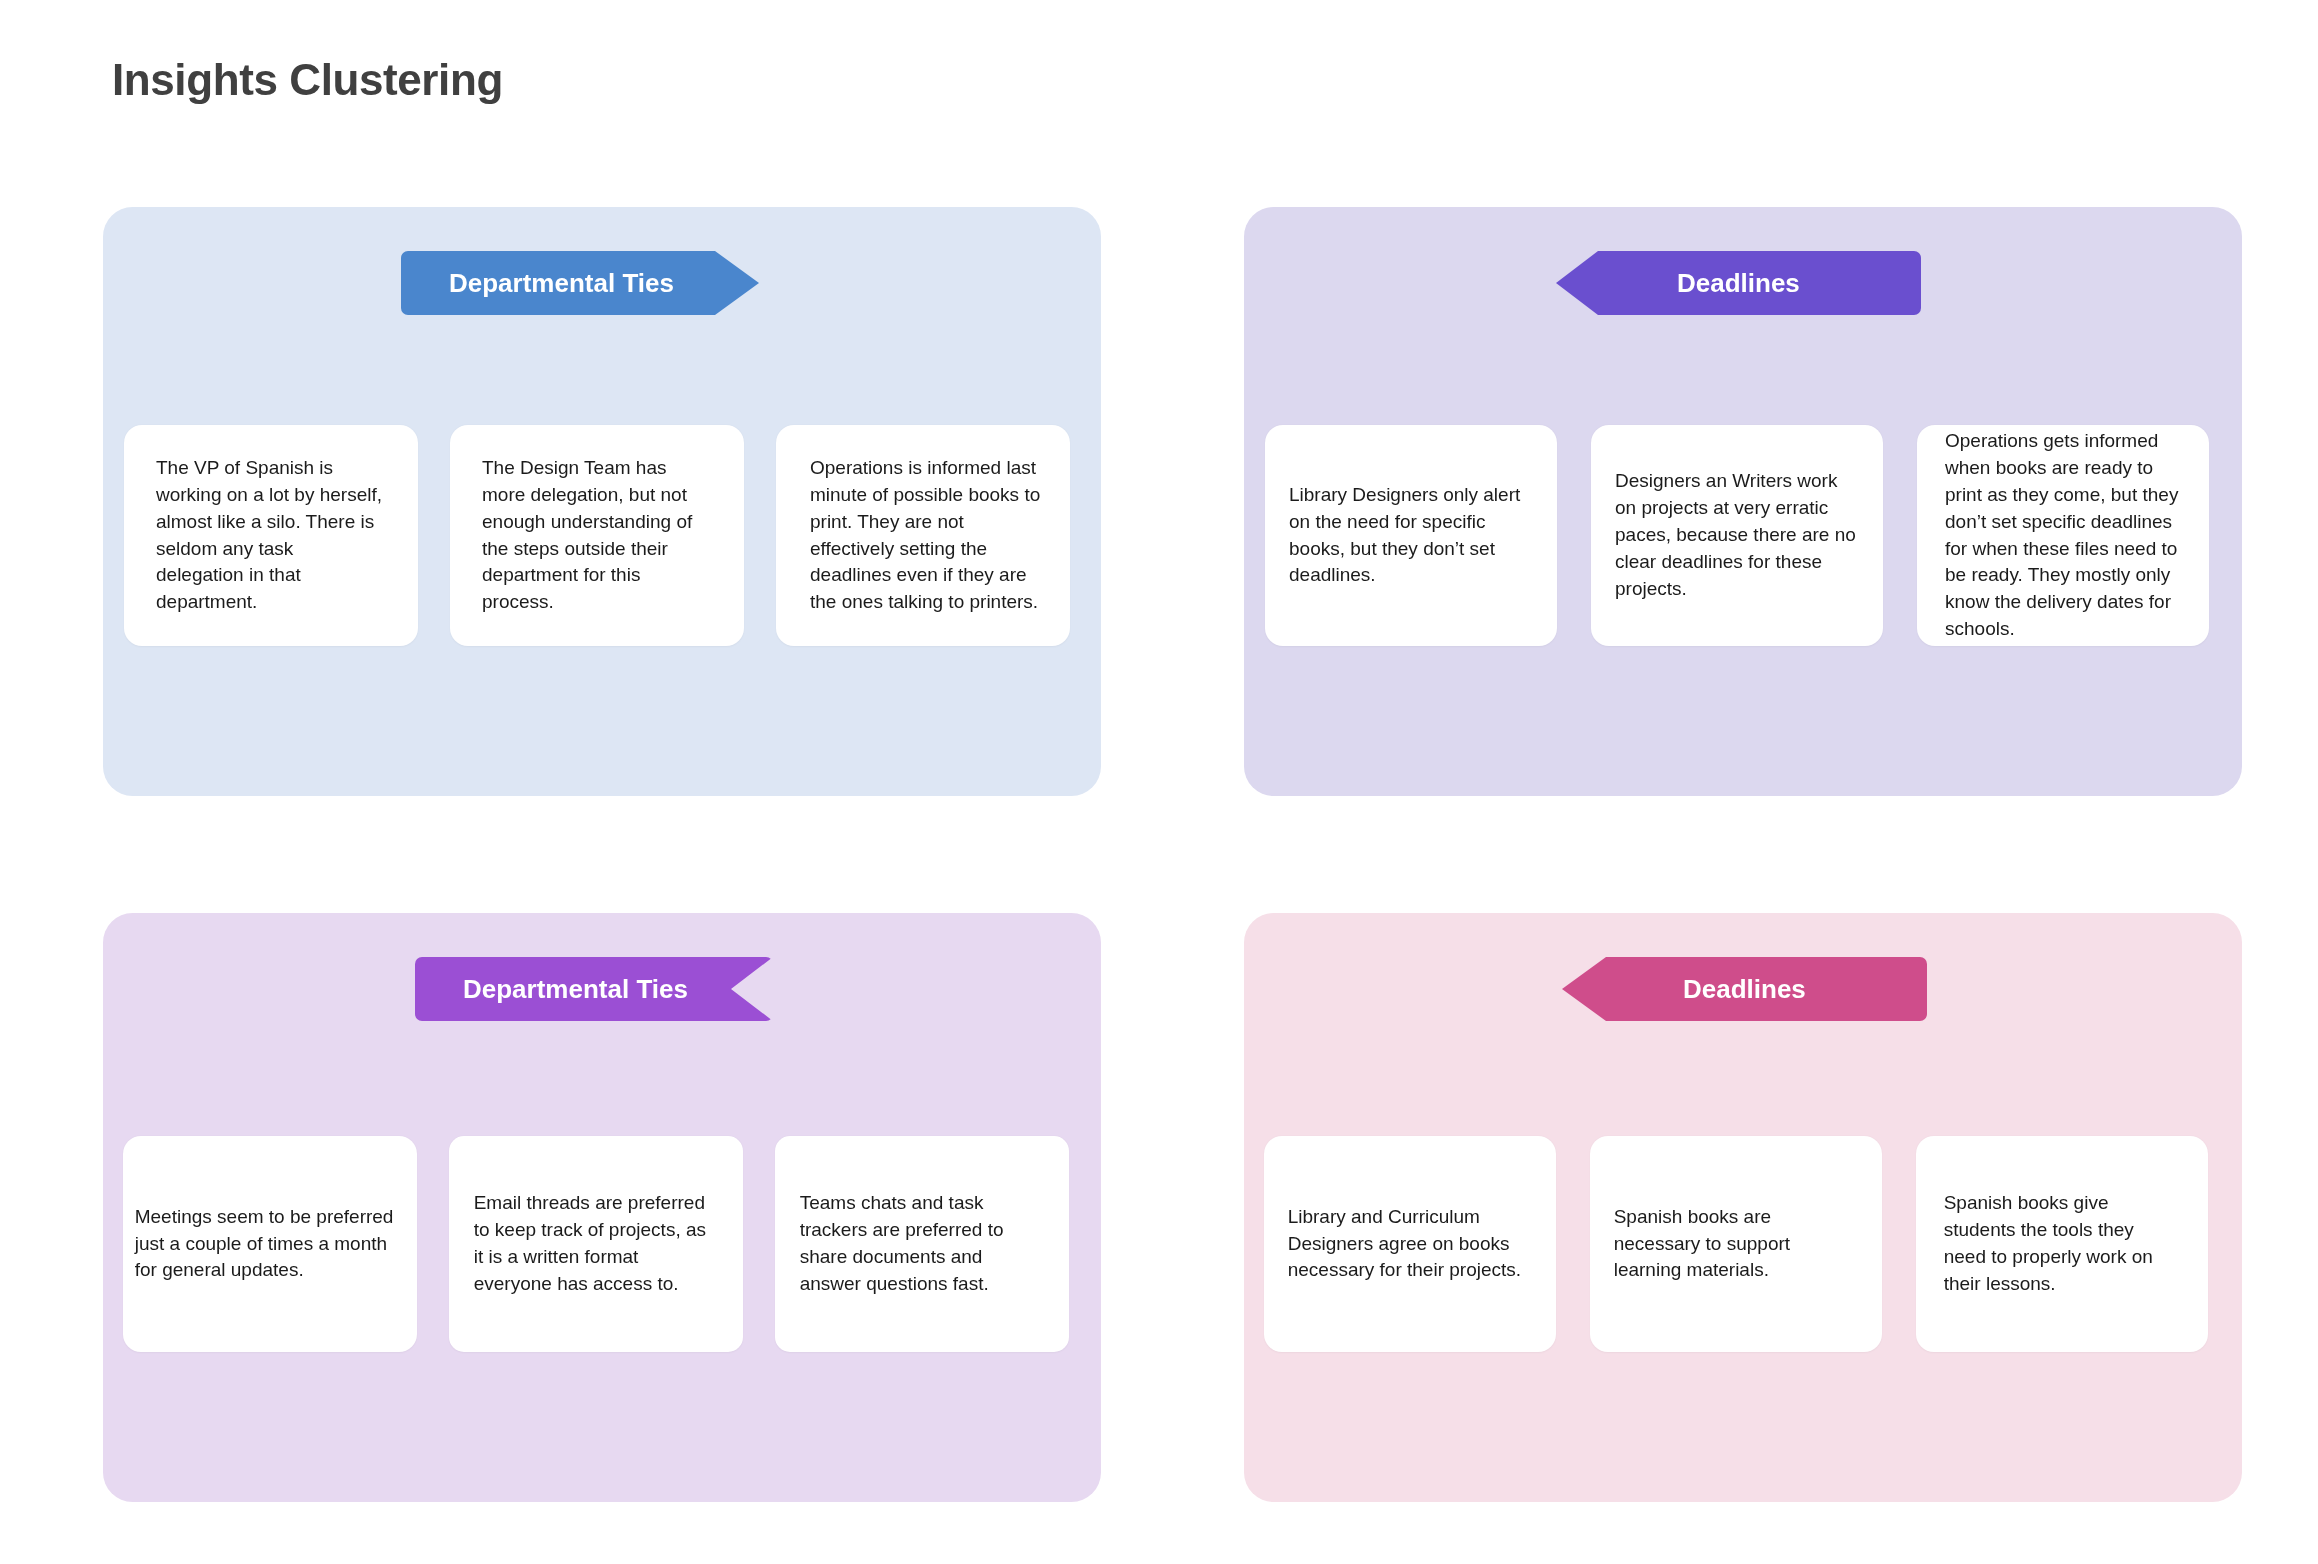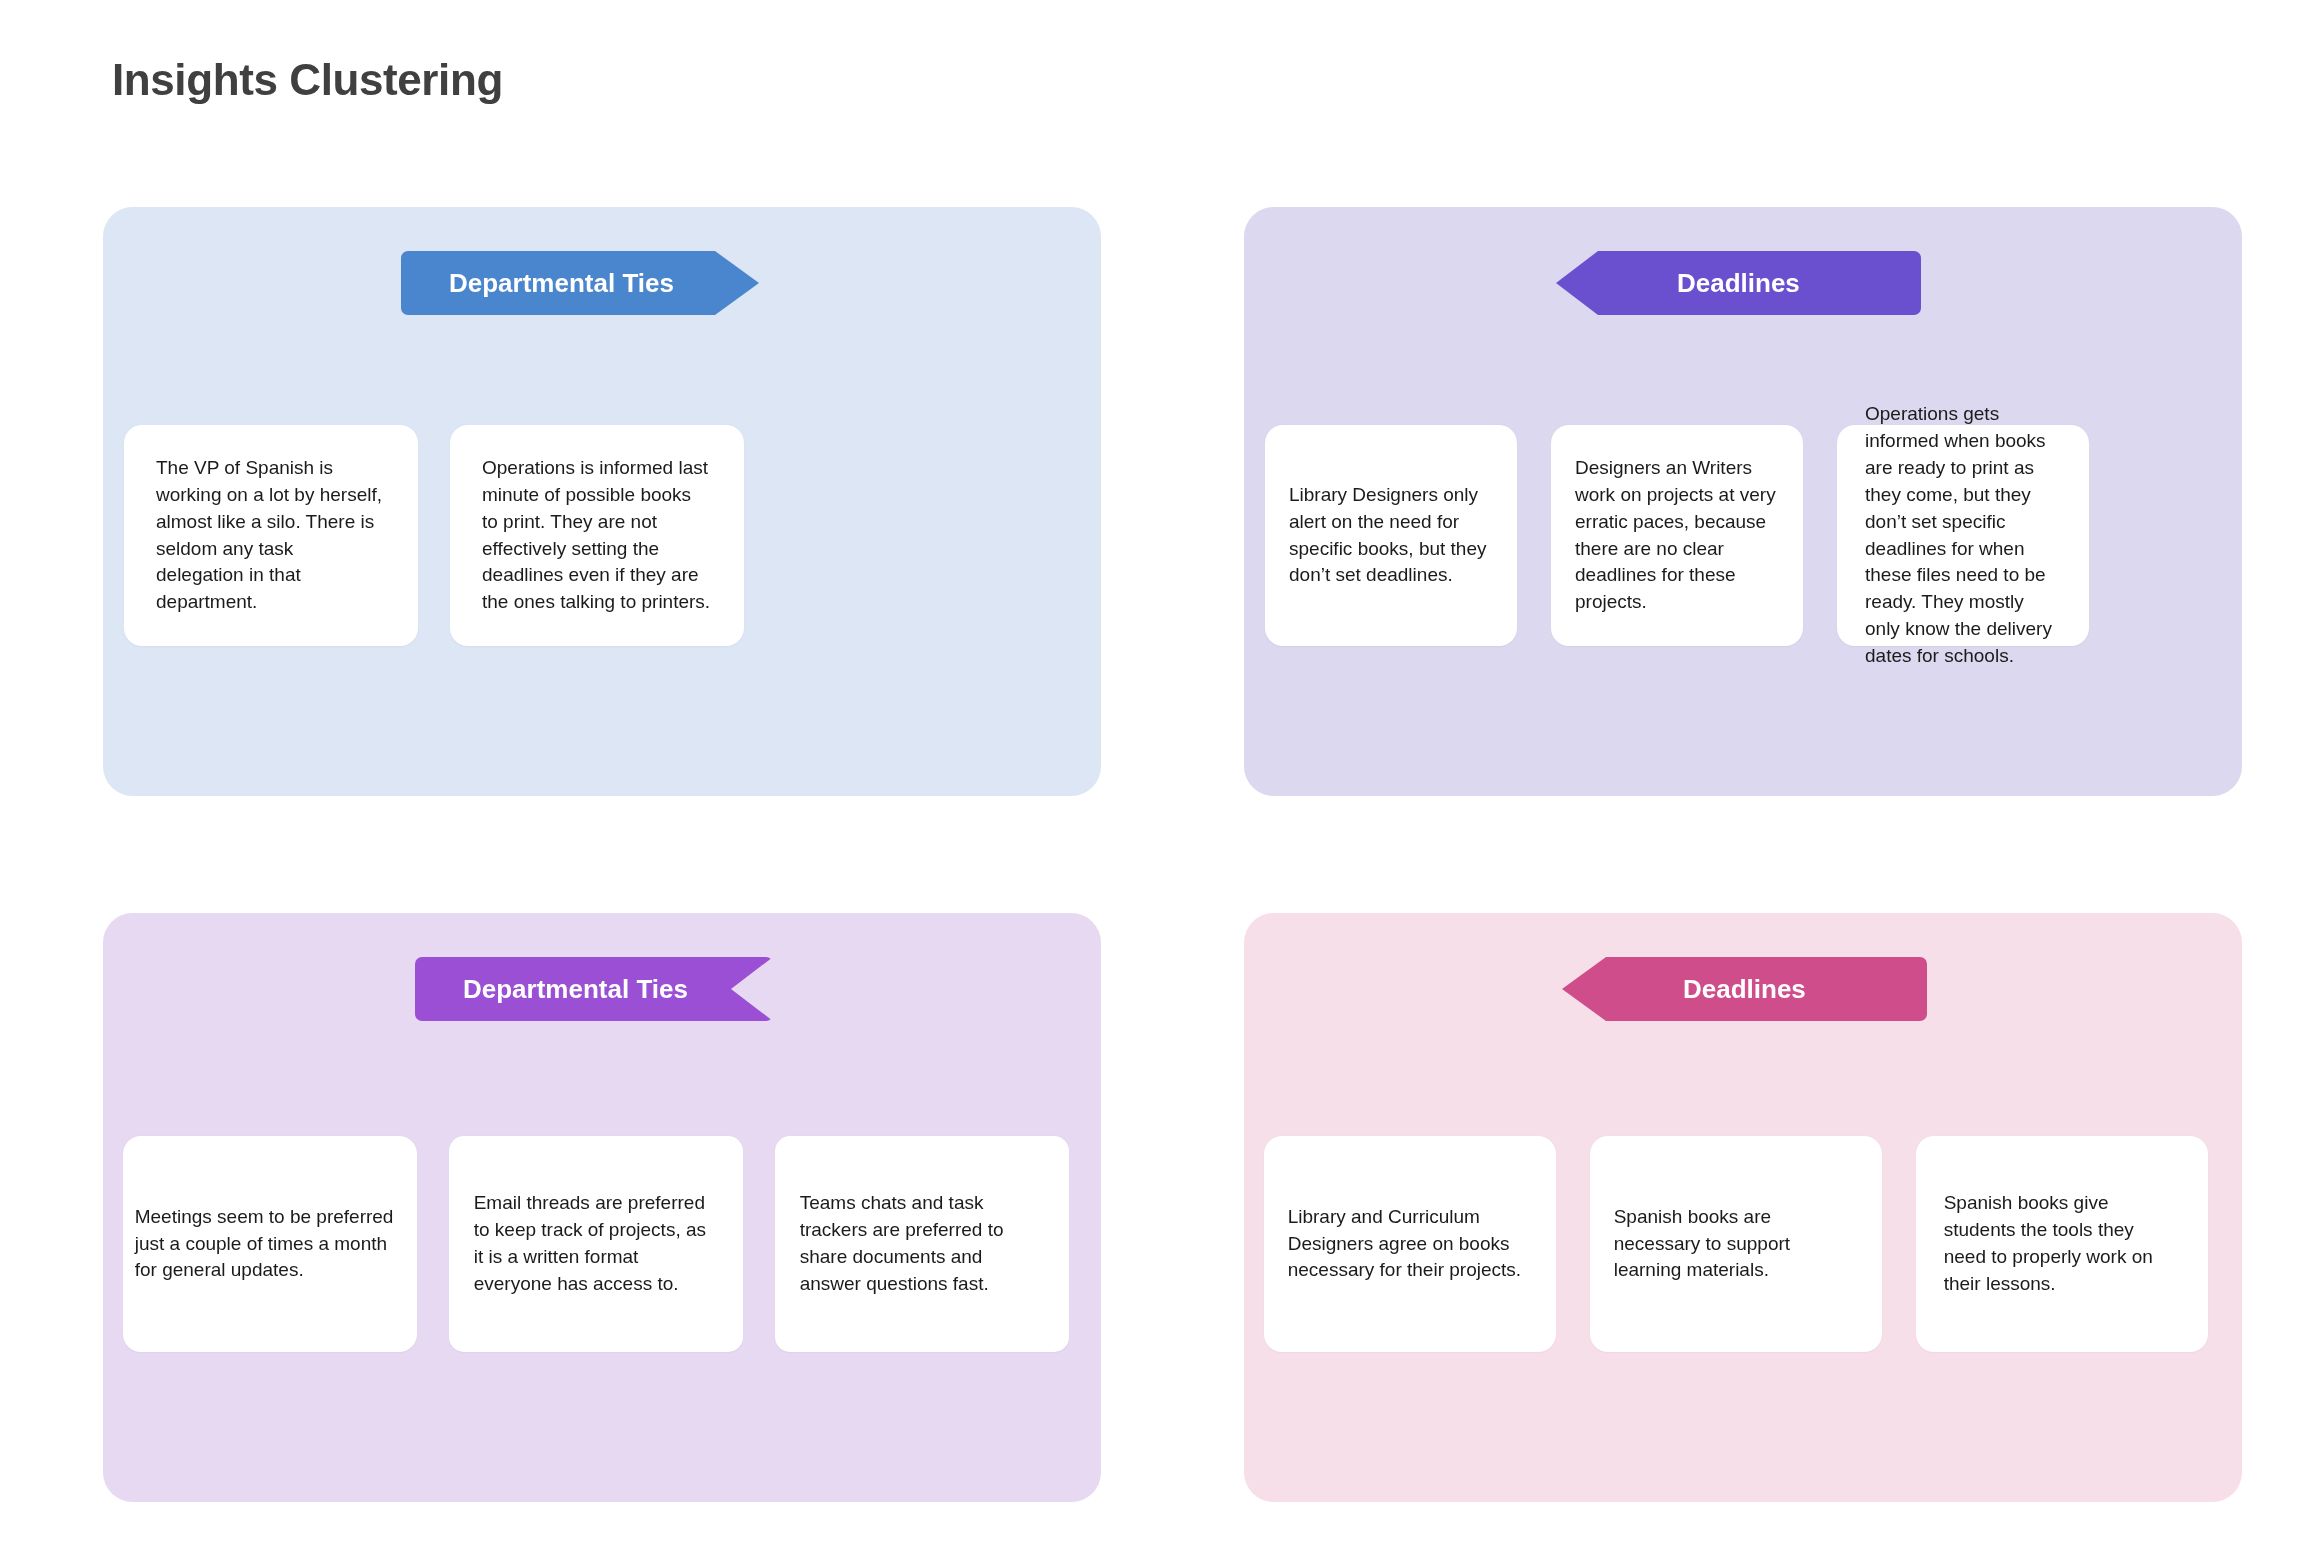--- a/index.html
+++ b/index.html
@@ -112,21 +112,21 @@
   .card-text {
     font-size: 19px;
     line-height: 1.42;
     color: #1b1b1b;
   }
 
   
   .cards-tl .card { width: 294px; height: 221px; margin-right: 32px; padding: 0 32px; }
   .cards-tl .card:nth-child(3) { padding-left: 34px; padding-right: 24px; }
 
-  .cards-tr .card { width: 252px; height: 221px; margin-right: 34px; padding: 0 24px; }
+  .cards-tr .card { width: 292px; height: 221px; margin-right: 34px; padding: 0 24px; }
   .cards-tr .card:nth-child(3) { padding: 0 29.5px 0 28px; }
 
   .cards-bl .card { width: 294px; height: 216px; margin-right: 32px; padding: 0 12px; }
   .cards-bl .card:nth-child(2),
   .cards-bl .card:nth-child(3) { padding: 0 25px; border-radius: 15px; }
 
   .cards-br .card { width: 292px; height: 216px; margin-right: 34px; padding: 0 24px; }
   .cards-br .card:nth-child(3) { padding: 0 29.5px 0 28px; }
 </style>
 </head>
@@ -136,20 +136,23 @@
 
 <div class="panel panel-tl" style="background: rgb(221, 230, 244);">
   <div class="banner banner-arrow-right banner-tl" style="background: rgb(74, 134, 205);">
     <span class="banner-label" style="color: rgb(255, 255, 255);">Departmental Ties</span>
   </div>
   <div class="cards cards-tl">
     <div class="card">
       <span class="card-text">The VP of Spanish is working on a lot by herself, almost like a silo. There is seldom any task delegation in that department.</span>
     </div>
     <div class="card">
+      <span class="card-text">The Design Team has more delegation, but not enough understanding of the steps outside their department for this process.</span>
+    </div>
+    <div class="card">
       <span class="card-text">Operations is informed last minute of possible books to print. They are not effectively setting the deadlines even if they are the ones talking to printers.</span>
     </div>
   </div>
 </div>
 
 <div class="panel panel-tr" style="background: rgb(220, 216, 239);">
   <div class="banner banner-notch-left banner-tr" style="background: rgb(106, 79, 207);">
     <span class="banner-label" style="color: rgb(255, 255, 255);">Deadlines</span>
   </div>
   <div class="cards cards-tr">

